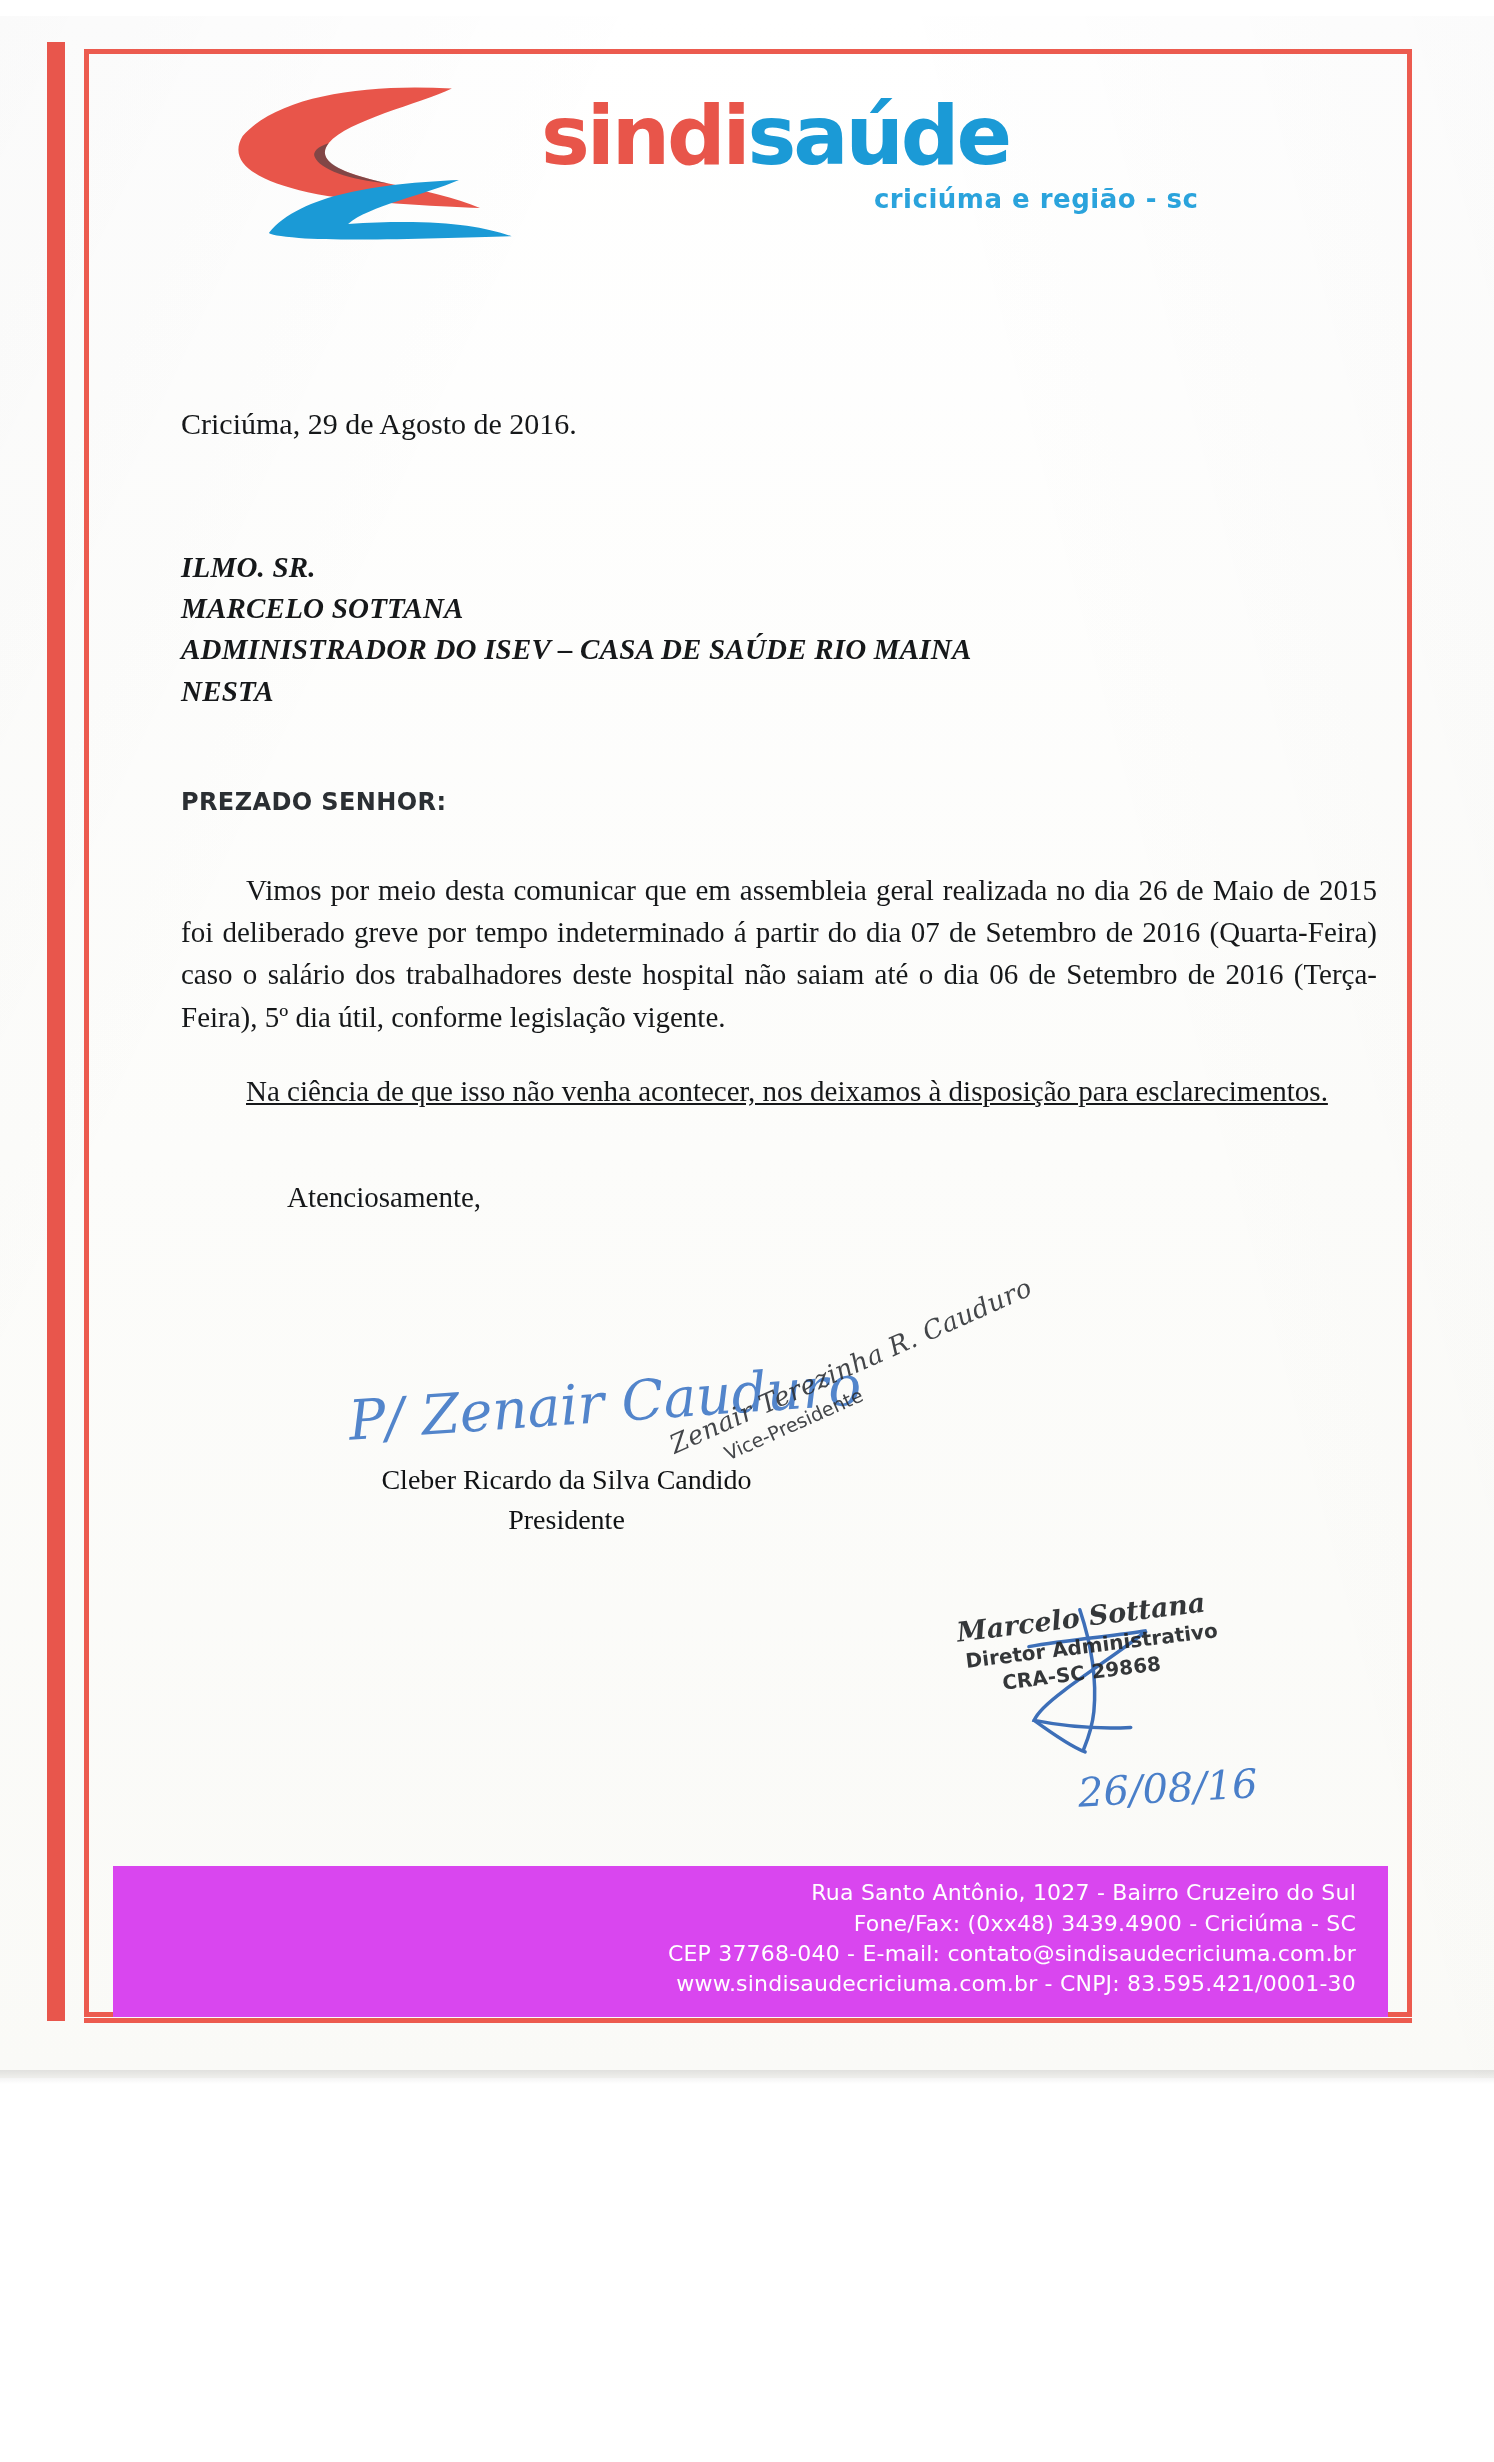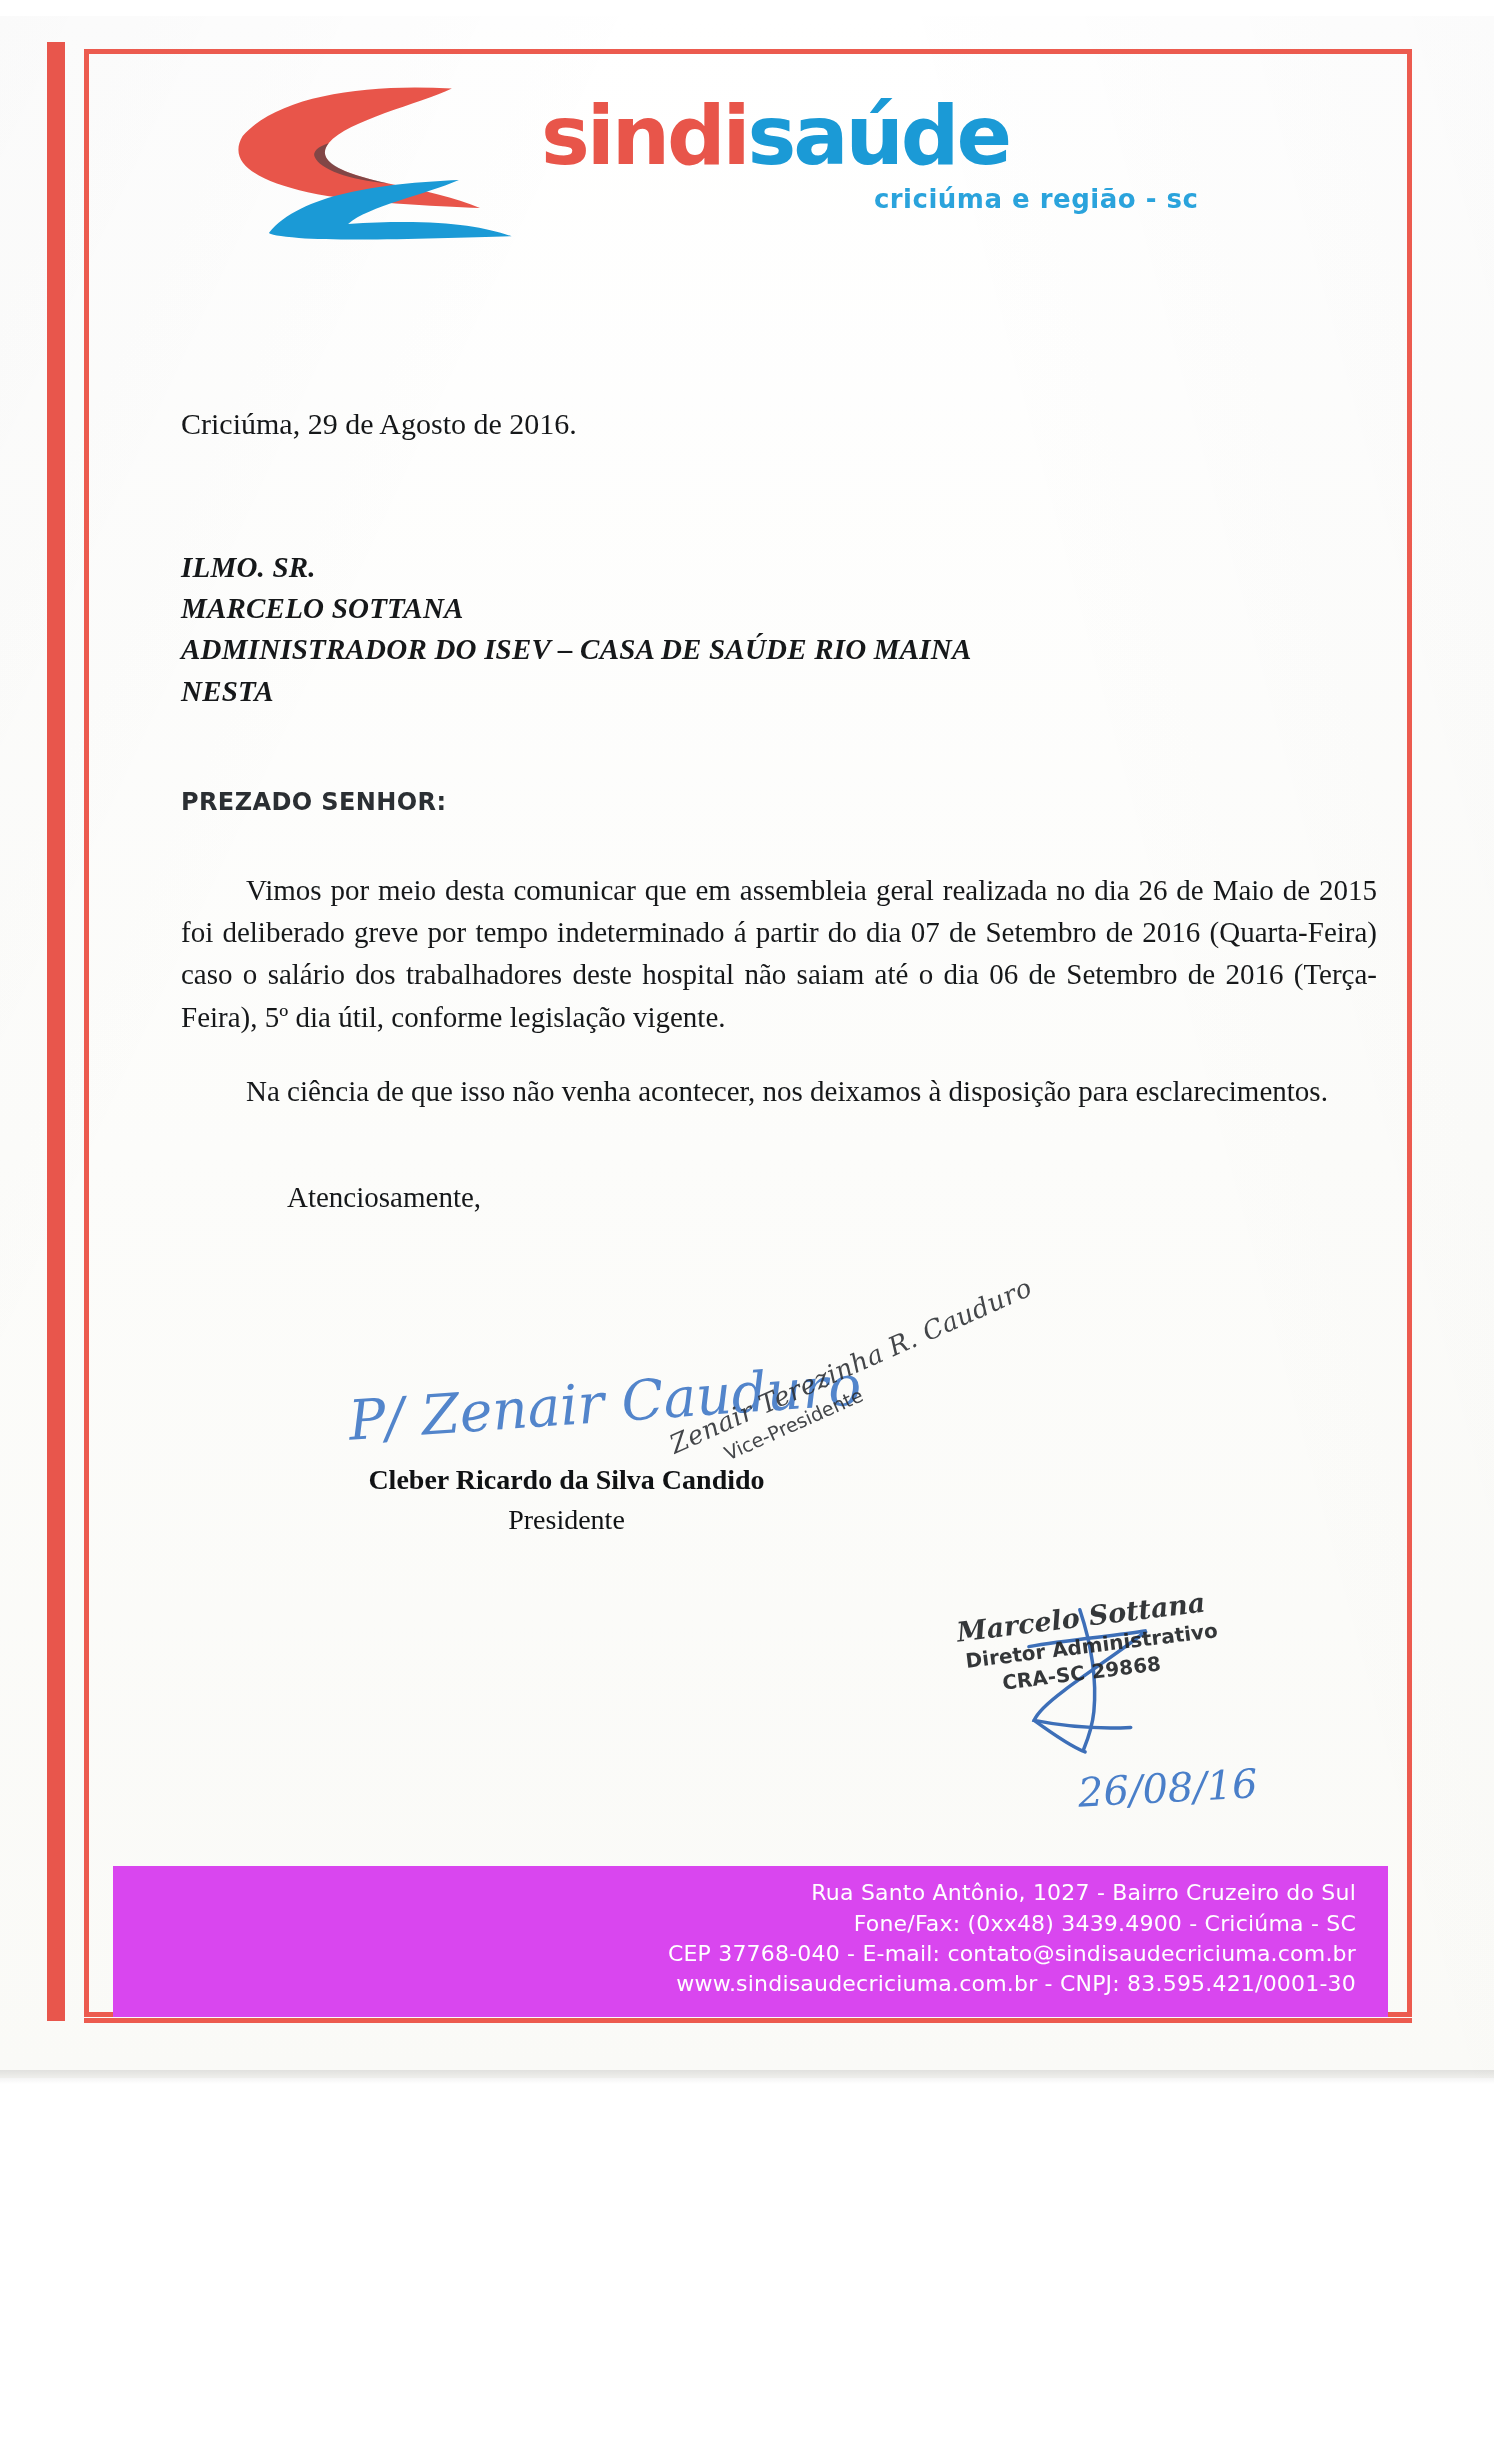--- a/index.html
+++ b/index.html
@@ -133,21 +133,21 @@
     color: #2b2f33;
   }
 
   .para {
     font-size: 29px;
     line-height: 1.46;
     text-align: justify;
     text-indent: 65px;
     margin-bottom: 30px;
   }
-  .para.second { margin-top: 32px; }
+  .para.second { margin-top: 32px; text-decoration: underline; }
 
   .closing {
     font-size: 29px;
     margin-top: 69px;
     margin-left: 106px;
   }
 
   
   .signature-zone {
     position: absolute;
@@ -164,21 +164,21 @@
     transform: rotate(-4deg);
     white-space: nowrap;
     opacity: 0.95;
   }
   .signer-name {
     position: absolute;
     left: 113px; top: 111px;
     width: 545px;
     text-align: center;
     font-size: 28px;
-    font-weight: 700;
+    font-weight: 400;
     color: #101214;
   }
   .signer-role {
     position: absolute;
     left: 113px; top: 151px;
     width: 545px;
     text-align: center;
     font-size: 28px;
     font-weight: 400;
     color: #101214;

